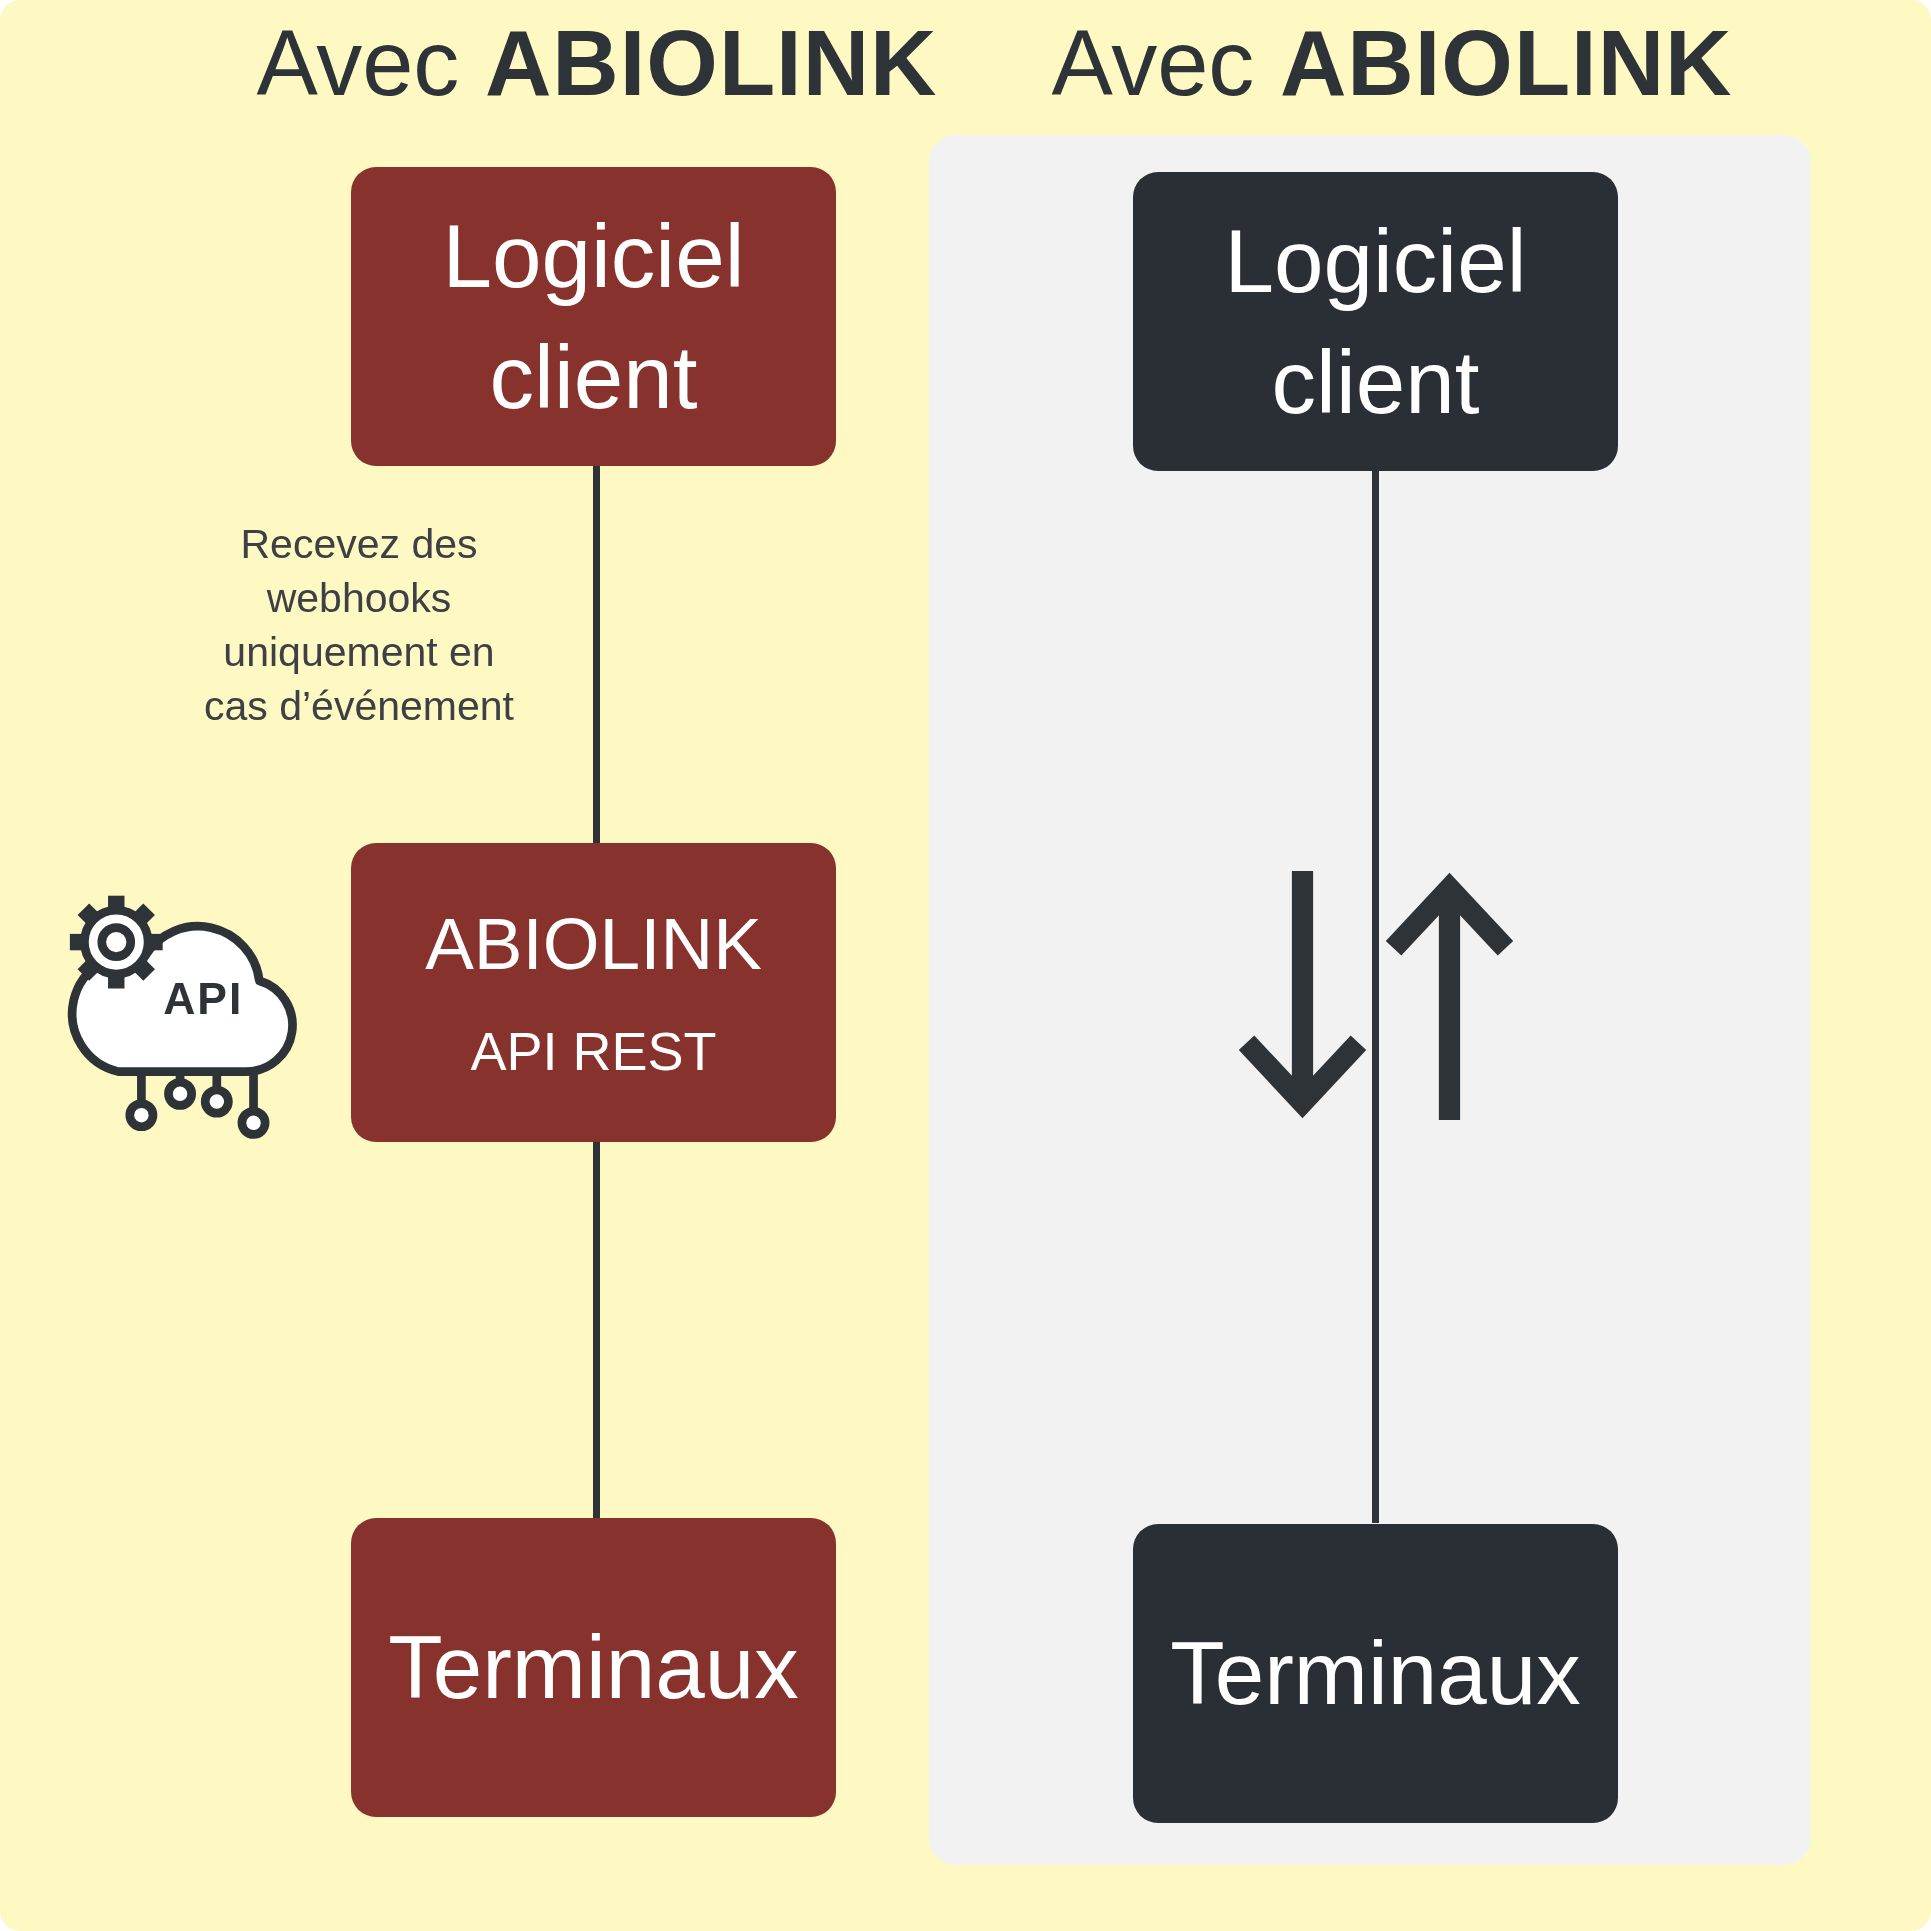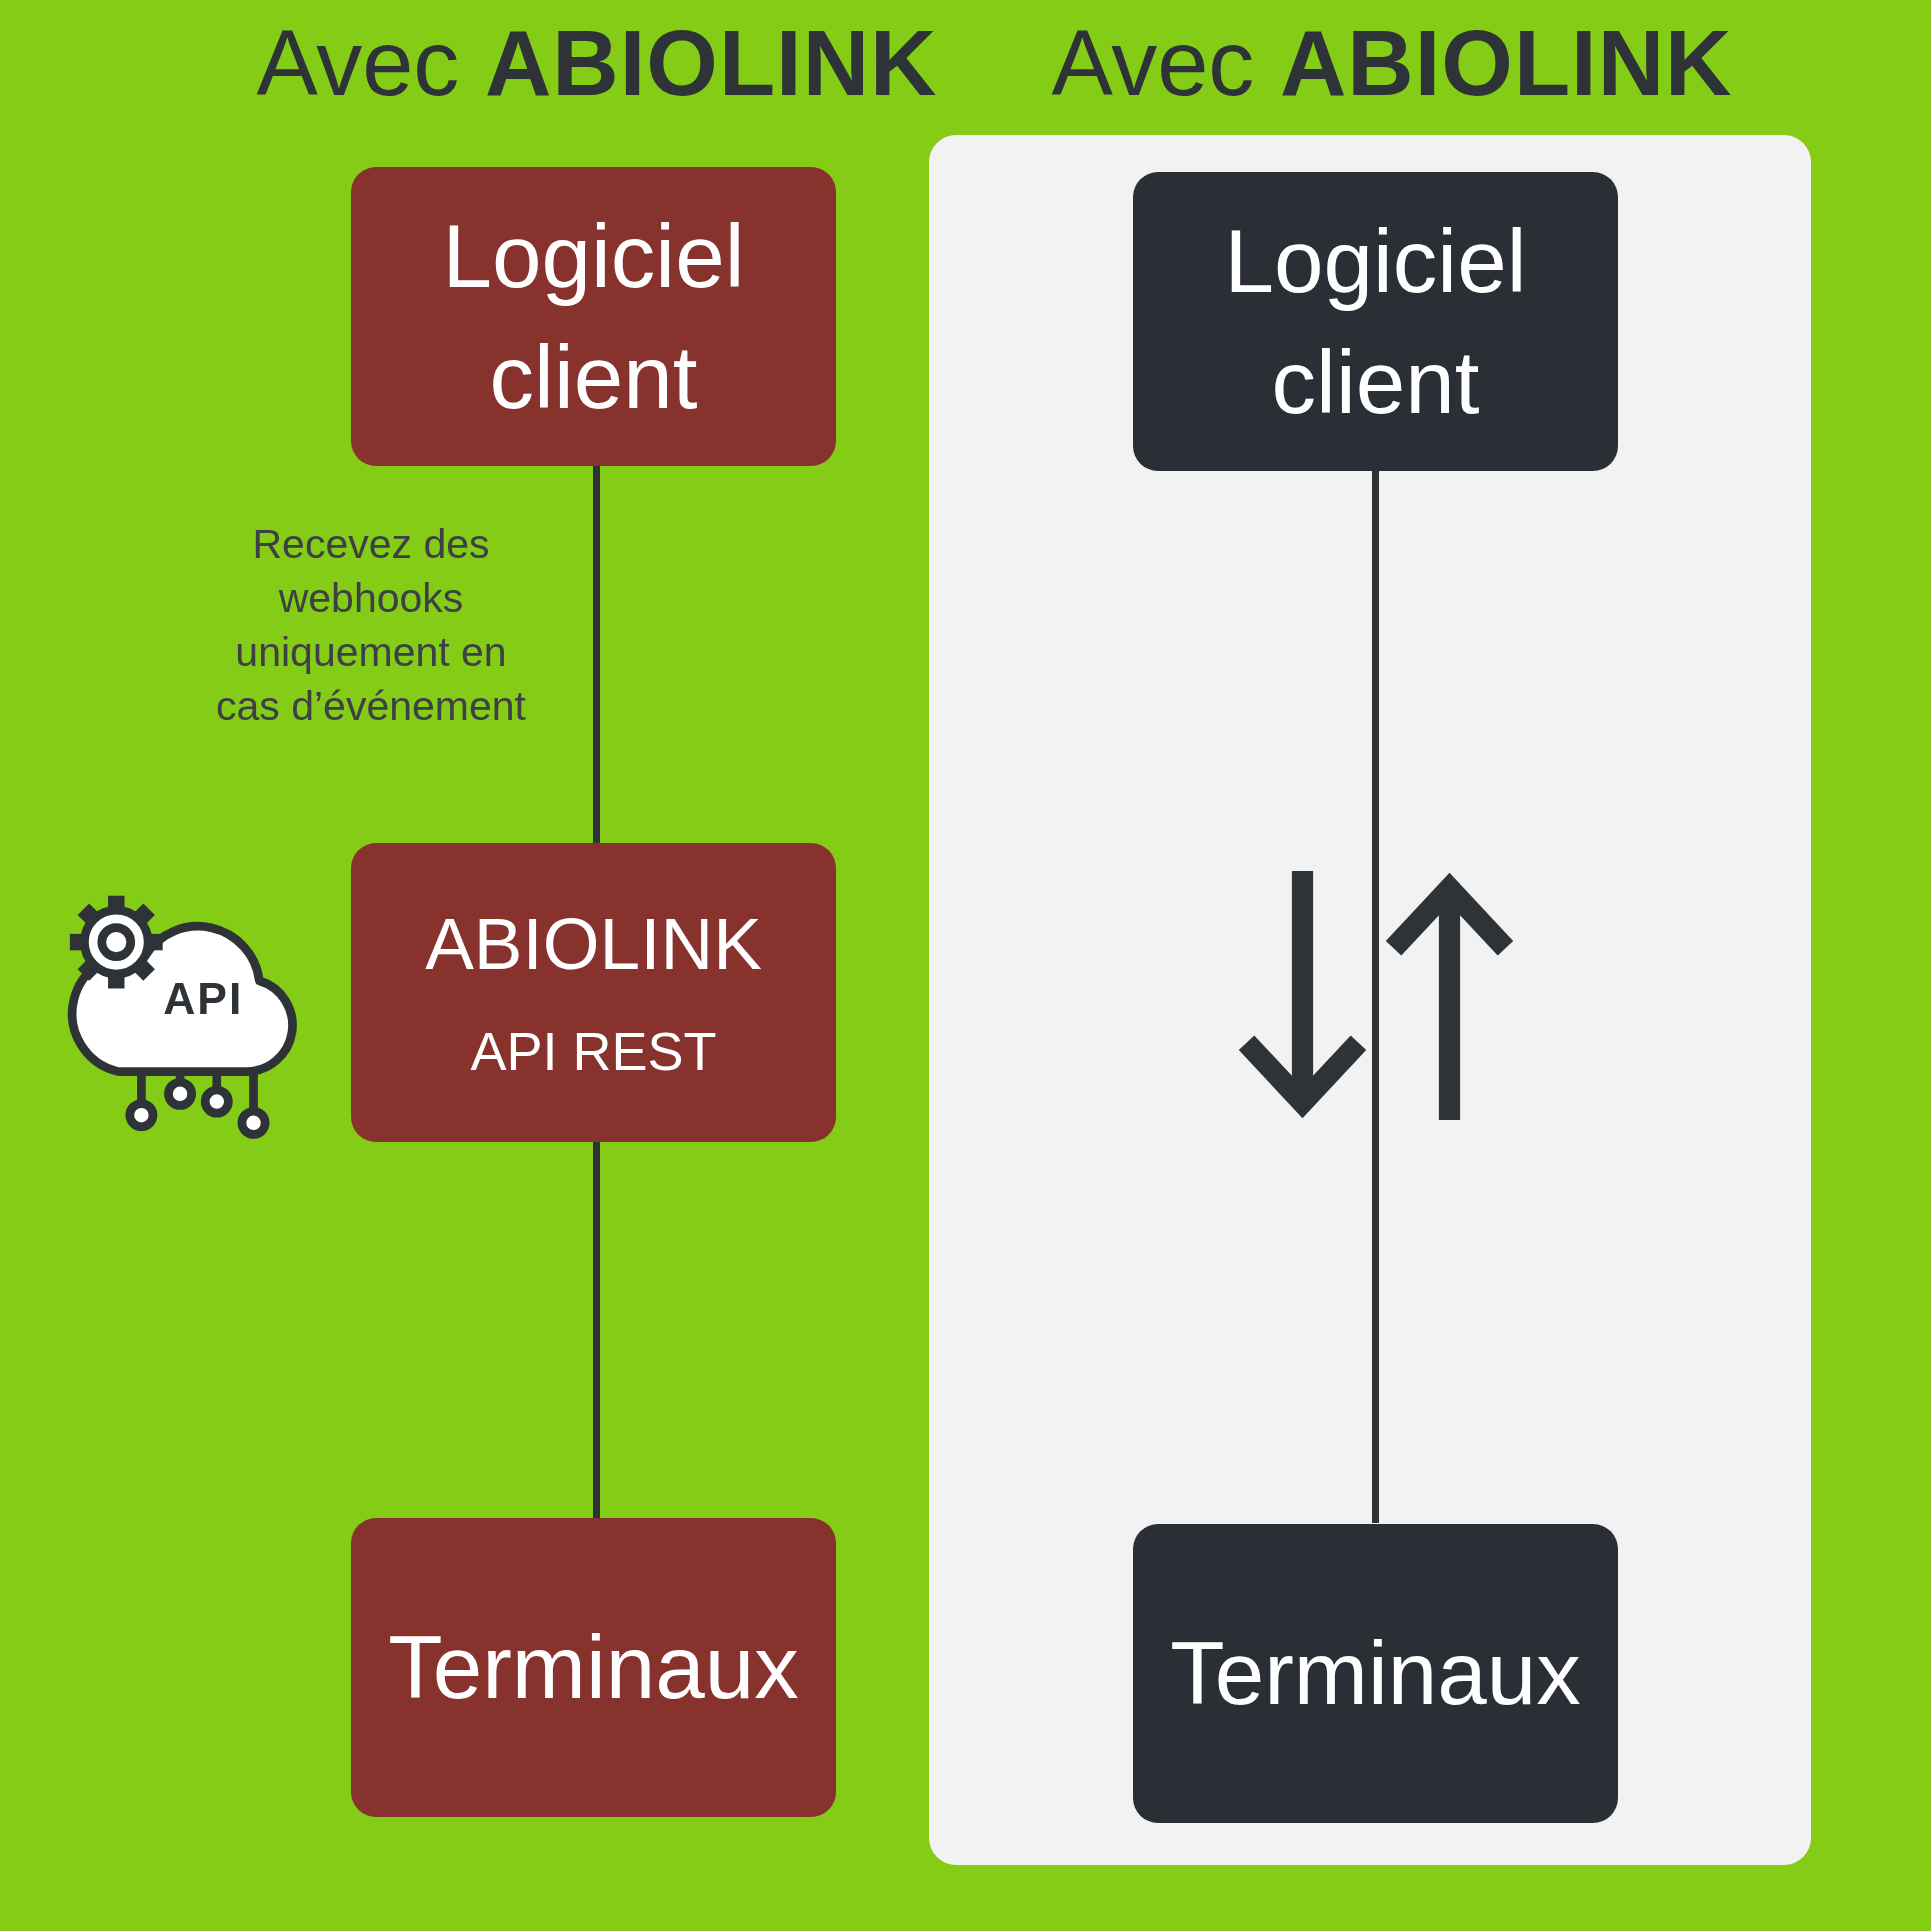--- a/index.html
+++ b/index.html
@@ -1,18 +1,18 @@
 <!DOCTYPE html>
 <html><head>
 <meta charset="utf-8">
 <style>
   html,body{margin:0;padding:0;background:#ffffff;}
   .canvas{
-    position:relative;width:1931px;height:1931px;background:#84cc16;
-    font-family:"Liberation Sans",sans-serif;overflow:hidden;
+    position:relative;width:1931px;height:1931px;background:#fef9c3;
+    font-family:"Liberation Sans",sans-serif;overflow:hidden;border-radius:20px;
   }
   .title{
     position:absolute;top:15.4px;transform:translateX(-50%);
     font-size:92px;line-height:1.05;color:#2e3338;white-space:nowrap;
   }
   .title .prefix{font-weight:500;}
   .title .brand{font-weight:800;letter-spacing:1px;}
   .title-left{left:597px;}
   .title-right{left:1392px;}
 
@@ -41,21 +41,21 @@
   .vline{position:absolute;width:6.8px;background:#2e3338;}
   .vline-l1{left:593px;top:466px;height:377px;}
   .vline-l2{left:593px;top:1142px;height:376px;}
   .vline-r{left:1372px;top:471px;height:1052px;}
 
   .note{
     position:absolute;transform:translateX(-50%);
     text-align:center;font-size:41px;line-height:54px;font-weight:500;
     color:#3d4045;white-space:pre-line;
   }
-  .note-left{left:359px;top:517px;margin-left:12px;}
+  .note-left{left:359px;top:517px;}
   .note-right{left:1149px;top:517px;}
 
   .arrow-svg{position:absolute;}
   .arrow-down{left:1234px;top:867px;}
   .arrow-up{left:1381px;top:867px;}
 
   .api-icon{position:absolute;left:66px;top:886px;}
 </style>
 </head>
 <body>

